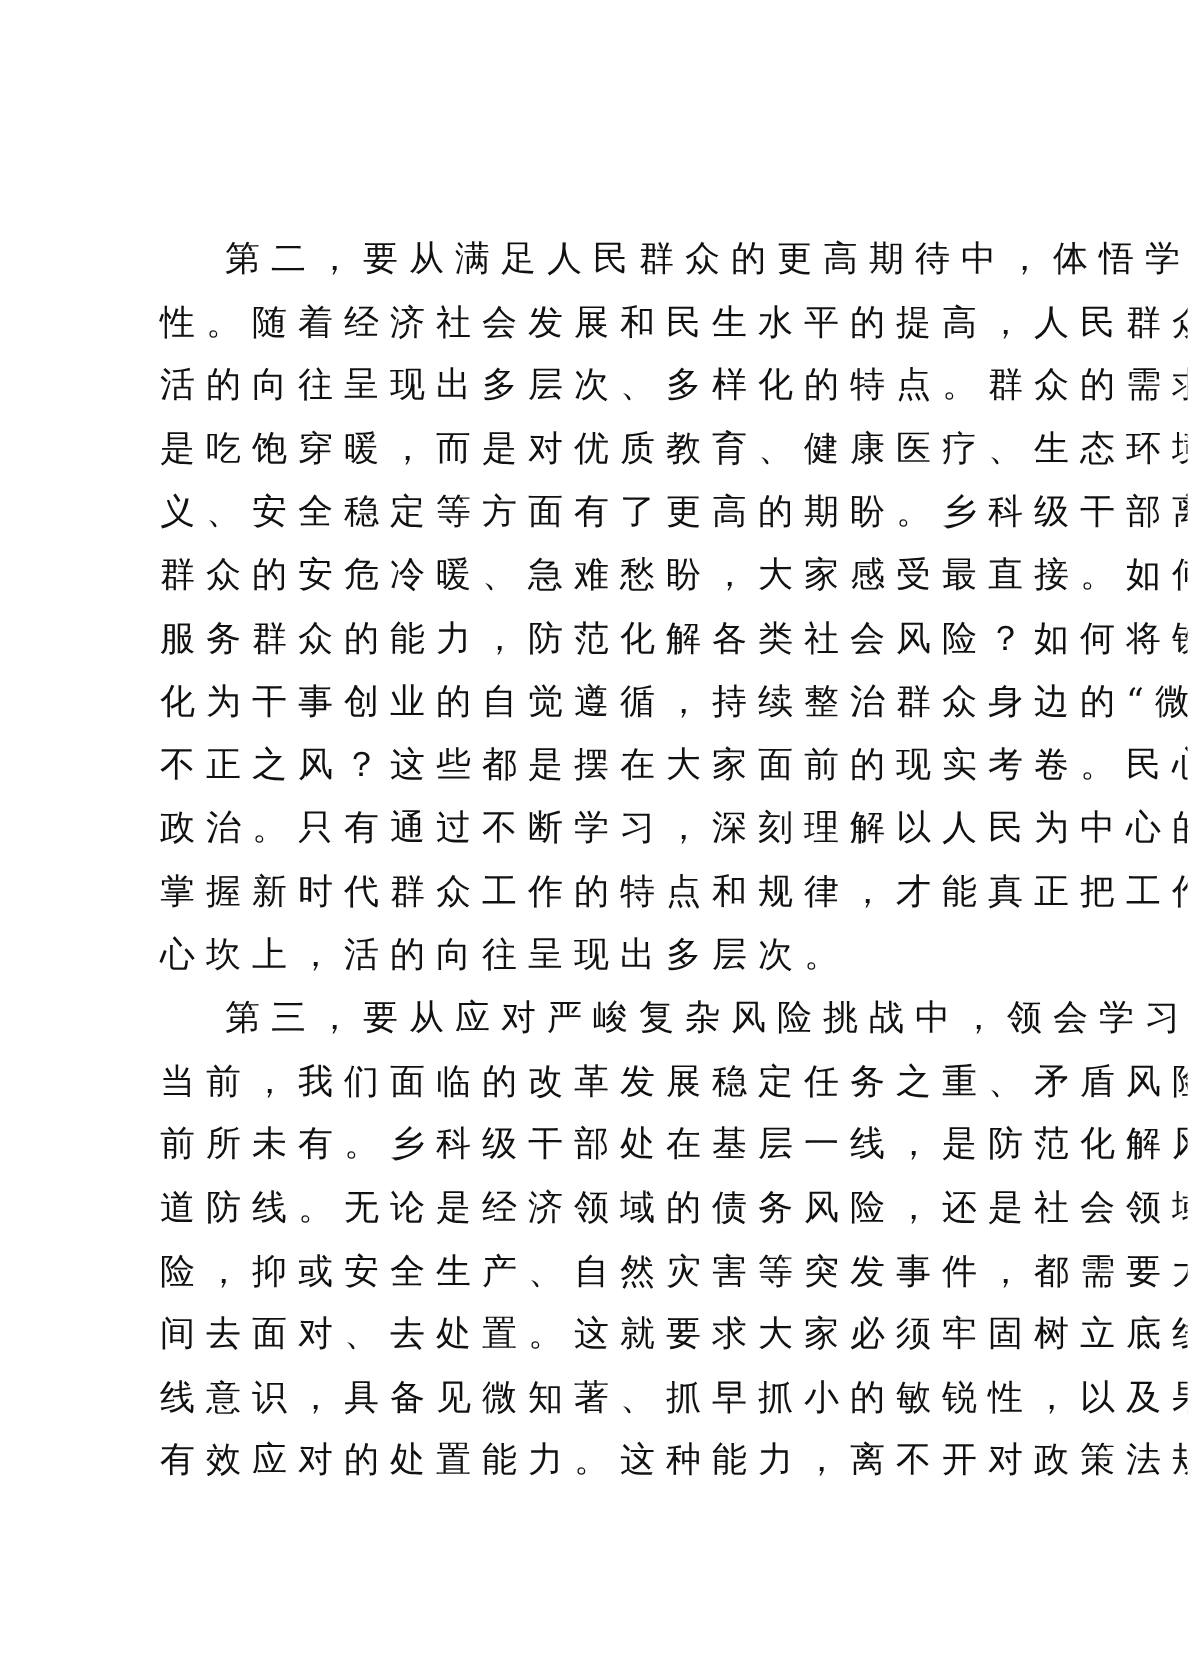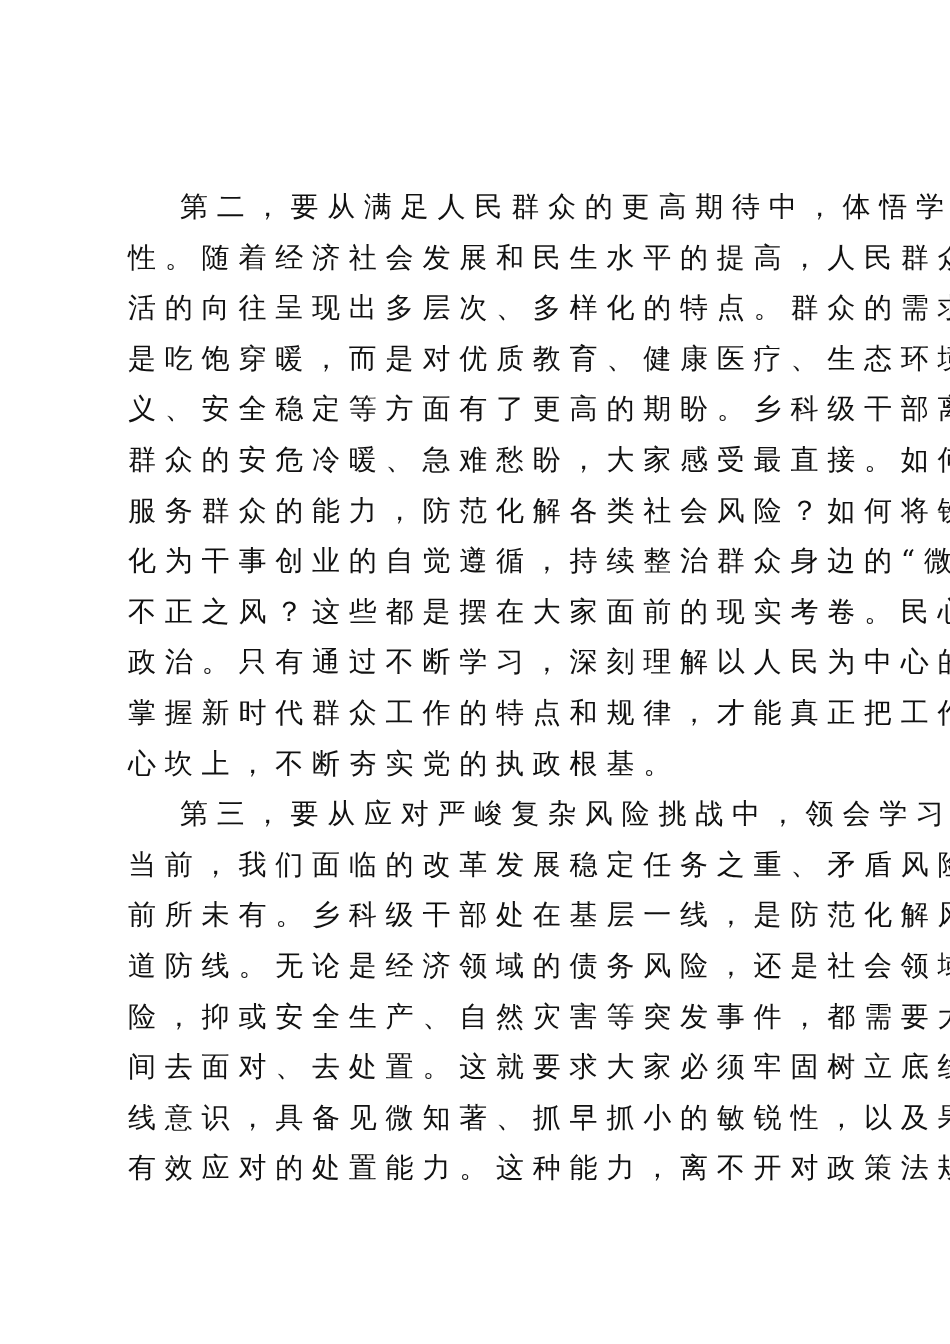--- a/index.html
+++ b/index.html
@@ -51,21 +51,21 @@
       <div class="line">性。随着经济社会发展和民生水平的提高，人民群众对美好生</div>
       <div class="line">活的向往呈现出多层次、多样化的特点。群众的需求不再仅仅</div>
       <div class="line">是吃饱穿暖，而是对优质教育、健康医疗、生态环境、公平正</div>
       <div class="line">义、安全稳定等方面有了更高的期盼。乡科级干部离群众最近，</div>
       <div class="line">群众的安危冷暖、急难愁盼，大家感受最直接。如何有效提升</div>
       <div class="line">服务群众的能力，防范化解各类社会风险？如何将铁的纪律转</div>
       <div class="line">化为干事创业的自觉遵循，持续整治群众身边的“微腐败”和</div>
       <div class="line">不正之风？这些都是摆在大家面前的现实考卷。民心是最大的</div>
       <div class="line">政治。只有通过不断学习，深刻理解以人民为中心的发展思想，</div>
       <div class="line">掌握新时代群众工作的特点和规律，才能真正把工作做到群众</div>
-      <div class="line">心坎上，不断夯实党的执政根基。</div>
+      <div class="line">心坎上，活的向往呈现出多层次。</div>
     </div>
 
     <div>
       <div class="line indent">第三，要从应对严峻复杂风险挑战中，领会学习的重要性</div>
       <div class="line">当前，我们面临的改革发展稳定任务之重、矛盾风险挑战之多</div>
       <div class="line">前所未有。乡科级干部处在基层一线，是防范化解风险的第一</div>
       <div class="line">道防线。无论是经济领域的债务风险，还是社会领域的稳定风</div>
       <div class="line">险，抑或安全生产、自然灾害等突发事件，都需要大家第一时</div>
       <div class="line">间去面对、去处置。这就要求大家必须牢固树立底线思维和红</div>
       <div class="line">线意识，具备见微知著、抓早抓小的敏锐性，以及果断决策、</div>

